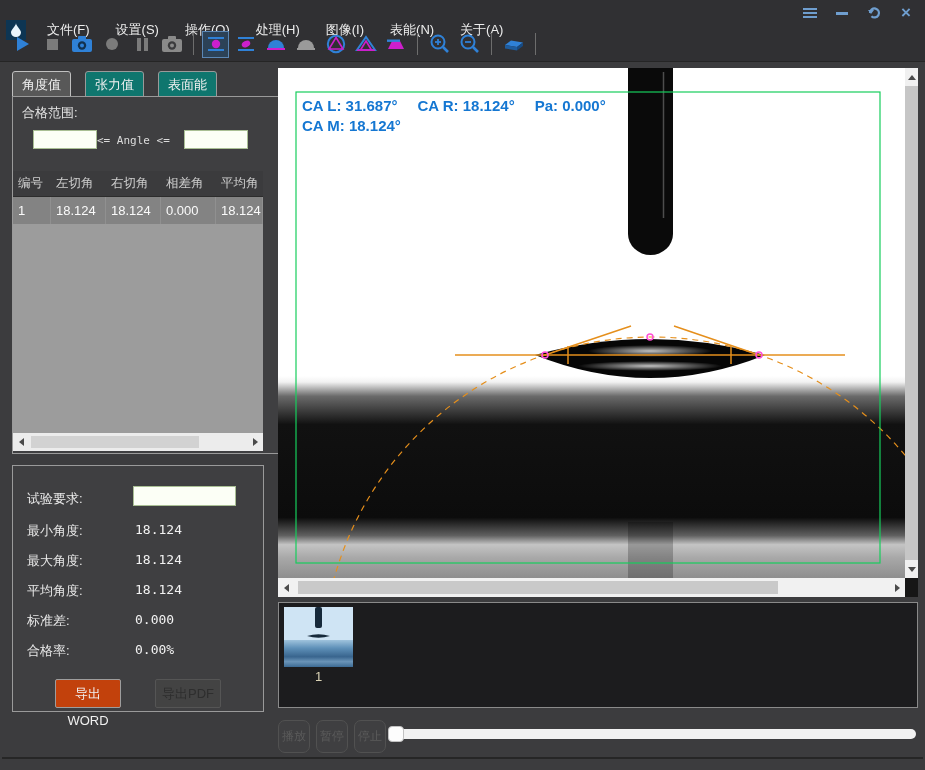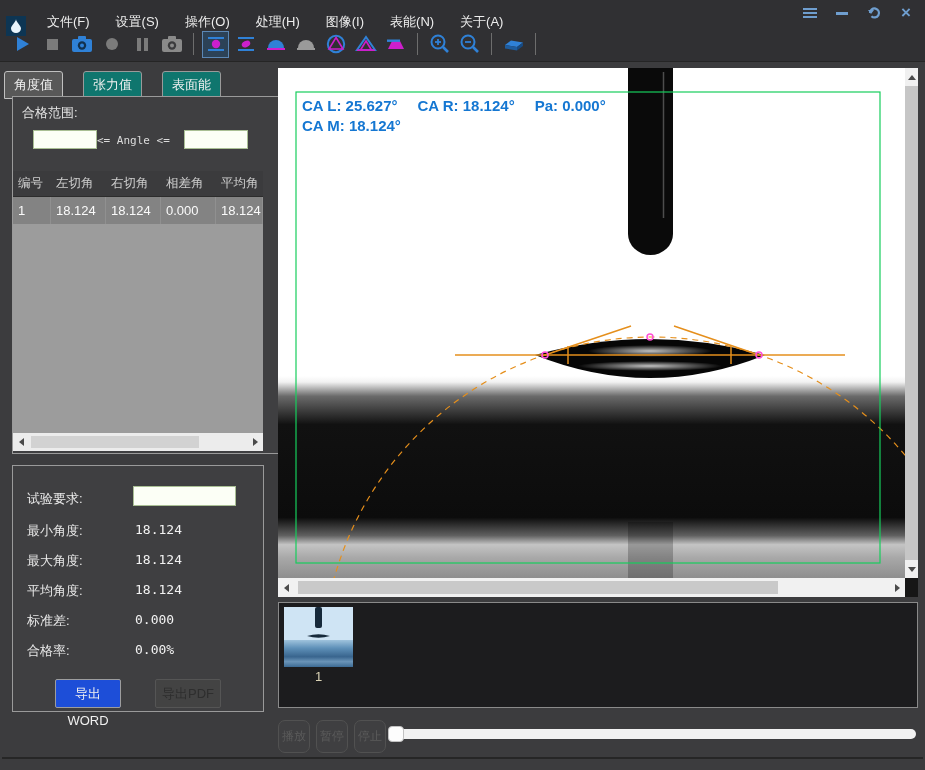--- a/index.html
+++ b/index.html
@@ -1,37 +1,37 @@
 <!DOCTYPE html>
 <html><head>
 <meta charset="utf-8">
 <style>
   html,body{margin:0;padding:0;background:#2a2a2a}
   body{width:925px;height:770px;overflow:hidden;font-family:"Liberation Sans",sans-serif}
   .app{position:relative;width:925px;height:770px;background:#3c3c3e;overflow:hidden}
 
   
   .topbar{position:absolute;left:0;top:0;width:925px;height:61px;background:#303033;border-bottom:1px solid #252525}
-  .menubar{position:absolute;left:4px;top:8px;height:28px;display:flex;align-items:flex-end}
+  .menubar{position:absolute;left:4px;top:16px;height:28px;display:flex;align-items:center}
   .app-icon{width:20px;height:20px;background:#0d3553;display:flex;align-items:center;justify-content:center;margin:0 8px 0 2px}
   .menu-item{color:#ededed;font-size:13px;padding:0 13px;height:28px;line-height:28px;cursor:default}
   .win-controls{position:absolute;right:8px;top:3px;display:flex;gap:10px;align-items:center}
   .wc{width:22px;height:20px;display:flex;align-items:center;justify-content:center}
   .wc .bars{display:flex;flex-direction:column;gap:2px}
   .wc .bars i{display:block;width:14px;height:2px;background:#6f9ecf}
   .wc .minus{width:12px;height:3px;background:#6f9ecf}
   .wc .closex{color:#6f9ecf;font-size:17px;font-weight:bold;line-height:18px}
 
   .toolbar{position:absolute;left:8px;top:28px;height:32px;display:flex;align-items:center;gap:3px}
   .tbtn{width:27px;height:27px;display:flex;align-items:center;justify-content:center;box-sizing:border-box}
   .tbtn.sel{border:1px solid #5b87b5;background:#2c4257}
   .tsep{width:1px;height:22px;background:#6d6d6d;margin:0 5px}
 
   
-  .tabs{position:absolute;left:4px;top:71px;display:flex;gap:20px}
+  .tabs{position:absolute;left:12px;top:71px;display:flex;gap:14px}
   .tab{font-size:13px;color:#f0f0f0;padding:4px 9px;border:1px solid #9a9a9a;background:#0f766e;border-radius:3px 3px 0 0}
   .tab.active{background:#585858;border-color:#c0c0c0}
 
   .panel{position:absolute;background:#3f3f41;border:1px solid #9a9a9a;box-sizing:border-box}
   .panel1{left:12px;top:96px;width:280px;height:358px}
   .range-label{position:absolute;left:9px;top:7px;color:#e5e5e5;font-size:13px}
   .rng-input{position:absolute;top:33px;width:56px;height:17px;background:#fcfff6;border:1px solid #a9bf94;font-size:12px;padding:0 3px}
   .rng1{left:20px}.rng2{left:171px}
   .rng-op{position:absolute;top:37px;left:84px;color:#dcdcdc;font-size:11px;font-family:"DejaVu Sans Mono",monospace}
 
@@ -48,21 +48,21 @@
   .tri.right{border-top:4px solid transparent;border-bottom:4px solid transparent;border-left:5px solid #4a4a4a}
   .tri.up{border-left:4px solid transparent;border-right:4px solid transparent;border-bottom:5px solid #4a4a4a}
   .tri.down{border-left:4px solid transparent;border-right:4px solid transparent;border-top:5px solid #4a4a4a}
   .hthumb1{position:absolute;left:18px;top:3px;width:168px;height:12px;background:#d2d2d2}
 
   .panel2{left:12px;top:465px;width:252px;height:247px}
   .stat-row{position:absolute;left:14px;color:#e8e8e8;font-size:13px}
   .stat-val{position:absolute;left:122px;color:#f2f2f2;font-size:13px;font-family:"DejaVu Sans Mono",monospace}
   .test-input{position:absolute;left:120px;top:20px;width:95px;height:18px;background:#fcfff6;border:1px solid #a9bf94;font-size:12px;padding:0 3px}
   .btn{position:absolute;top:213px;width:64px;height:27px;font-size:13px;border-radius:2px;text-align:center;line-height:27px}
-  .btn-word{left:42px;background:#1d4ed8;border:1px solid #9d9d9d;color:#f0f0f0}
+  .btn-word{left:42px;background:#c2410c;border:1px solid #9d9d9d;color:#f0f0f0}
   .btn-pdf{left:142px;background:#434343;border:1px solid #555;color:#2e2e2e}
 
   
   .viewer{position:absolute;left:278px;top:68px;width:640px;height:529px}
   .viewport{position:absolute;left:0;top:0;width:627px;height:510px;background:#fff;overflow:hidden}
   .overlay{position:absolute;left:24px;top:28px;color:#1577d2;font-weight:bold;font-size:15px;line-height:20px;white-space:nowrap}
   .overlay span{margin-right:20px}
   .vscroll{position:absolute;left:627px;top:0;width:13px;height:510px;background:#c6c6c6}
   .vbtn{position:absolute;left:0;width:13px;height:18px;background:#f0f0f0;display:flex;align-items:center;justify-content:center}
   .vbtn.bot{top:492px}
@@ -331,21 +331,21 @@
         <line x1="290" y1="278" x2="290" y2="296" stroke="#e58f1c" stroke-width="1.5"></line>
         <line x1="453" y1="278" x2="453" y2="296" stroke="#e58f1c" stroke-width="1.5"></line>
         <circle cx="374" cy="599" r="330" stroke="#e58f1c" stroke-width="1.2" stroke-dasharray="6 5" fill="none"></circle>
         <circle cx="267" cy="287" r="3" stroke="#ff4fd8" stroke-width="1.5" fill="none"></circle>
         <circle cx="481" cy="287" r="3" stroke="#ff4fd8" stroke-width="1.5" fill="none"></circle>
         <circle cx="372" cy="269" r="3" stroke="#ff4fd8" stroke-width="1.5" fill="none"></circle>
         <rect x="18" y="24" width="584" height="471" stroke="#17cd5c" stroke-width="1.2" fill="none"></rect>
       </svg>
       <div class="overlay">
         <div>
-          <span>CA L: 25.627°</span><span>CA R: 18.124°</span><span>Pa: 0.000°</span>
+          <span>CA L: 31.687°</span><span>CA R: 18.124°</span><span>Pa: 0.000°</span>
         </div>
         <div>CA M: 18.124°</div>
       </div>
     </div>
 
     <div class="vscroll">
       <div class="vbtn" style="top:0">
           <span class="tri up"></span>
         </div>
       <div class="vbtn bot">

